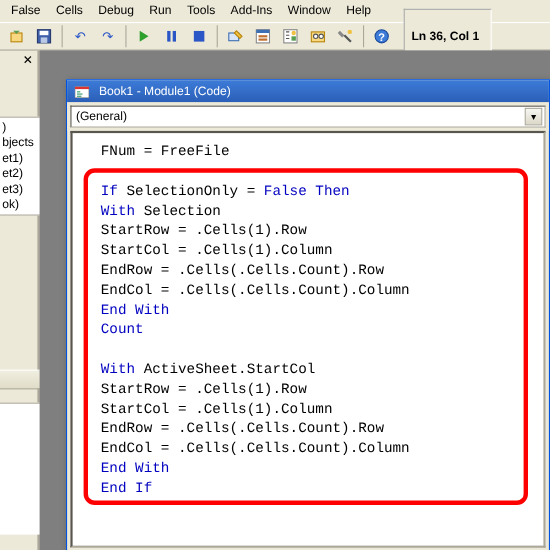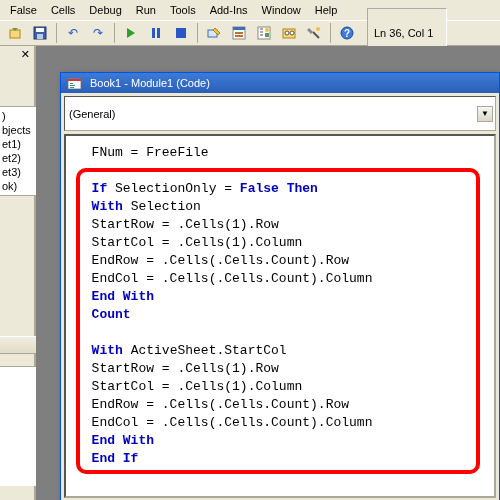--- a/index.html
+++ b/index.html
@@ -42,20 +42,21 @@
     font-size: 12px;
   }
   .sep { width:1px; height:20px; background:#aca899; margin:0 2px; }
   .status-field {
     margin-left: 6px;
     border: 1px inset #fff;
     background: #ece9d8;
     padding: 18px 6px;
     min-width: 80px;
     font-size: 11px;
+    font-weight: bold;
   }
   .workspace {
     position: relative;
     background: #7f7f7f;
     width: 100%;
     height: calc(500px - 18px - 26px);
     display: flex;
   }
   .side-col {
     width: 38px;
@@ -132,21 +133,21 @@
   .dropdown-row {
     display: flex;
     padding: 3px;
     gap: 3px;
     background: #ece9d8;
   }
   .dropdown {
     flex: 1;
     background: #fff;
     border: 1px inset #aca899;
-    height: 35px;
+    height: 20px;
     display: flex;
     align-items: center;
     justify-content: space-between;
     padding: 0 2px 0 4px;
     font-size: 11px;
   }
   .dd-btn {
     width: 16px; height: 16px;
     background: linear-gradient(#f6f6f2,#dcd8c8);
     border: 1px solid #aca899;
@@ -162,21 +163,21 @@
     overflow: hidden;
   }
   .code-pane {
     font-family: Consolas, "Courier New", monospace;
     font-size: 13px;
     line-height: 18px;
     padding: 8px 10px;
     white-space: pre;
     color: #000;
   }
-  .kw { color: #0000c0; font-weight: bold; }
+  .kw { color: #0000c0; }
   .highlight-box {
     position: absolute;
     border: 4px solid #f00;
     border-radius: 10px;
     left: 10px;
     top: 32px;
     width: 404px;
     height: 306px;
     pointer-events: none;
   }

